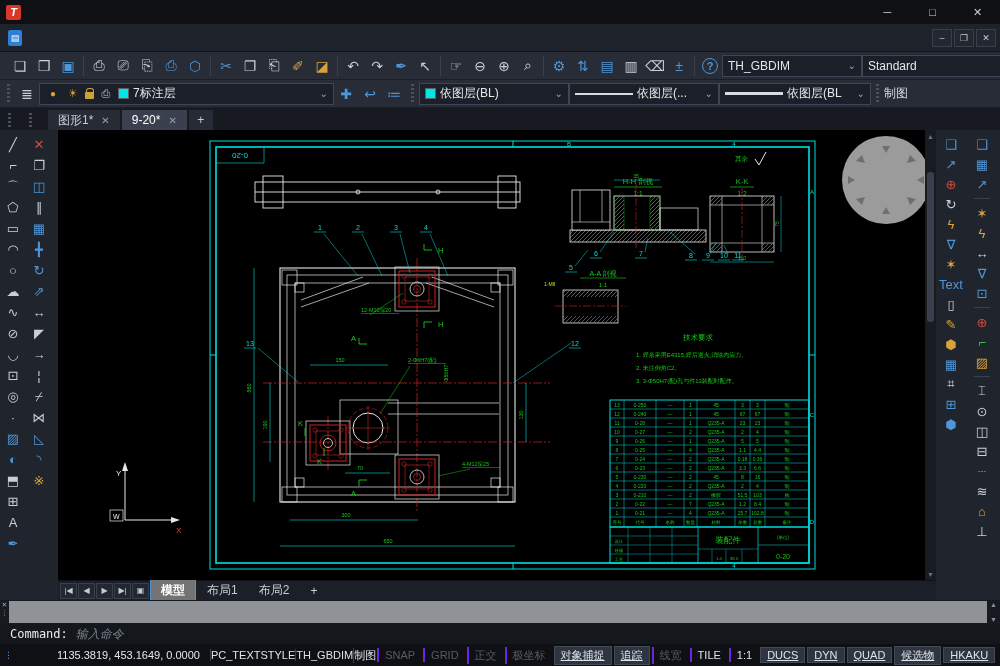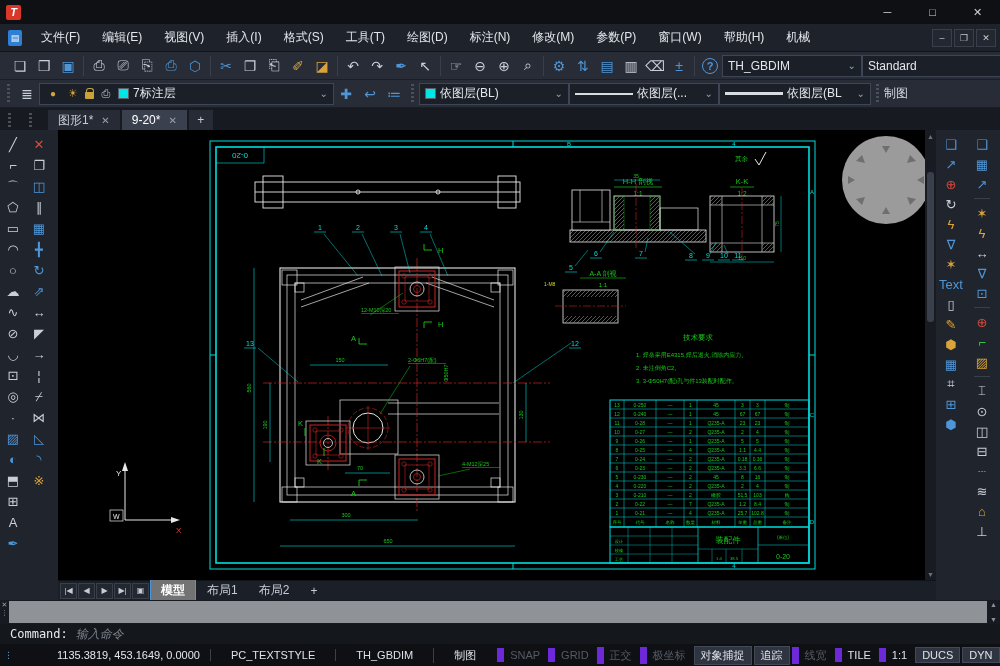--- a/index.html
+++ b/index.html
@@ -71,57 +71,42 @@
   .cmd-gray{flex:1 1 auto;background:#8f9296;margin:1px 0;}
   .cmd-scroll{width:13px;display:flex;flex-direction:column;justify-content:space-between;align-items:center;color:#8a9099;font-size:7px;padding:1px 0;}
   .cmdline{height:20px;background:#14171c;display:flex;align-items:center;padding-left:10px;gap:8px;flex:0 0 auto;font-family:"DejaVu Sans Mono","Liberation Mono",monospace;}
   .cmd-prompt{color:#e8eaee;}
   .cmd-placeholder{color:#7b828c;font-style:italic;}
 
   
   .statusbar{height:22px;background:#0e1014;display:flex;align-items:center;flex:0 0 auto;font-size:11px;overflow:hidden;}
   .st-grip{color:#4f96d8;padding:0 4px;font-size:9px;}
   .coords{color:#e4e7ec;padding:0 10px 0 40px;white-space:nowrap;}
-  .st-field{padding:0 20px;border-left:1px solid #3a3f48;color:#dfe2e8;white-space:nowrap;}
-  .st-toggle{padding:1px 6px;margin:0 1px;white-space:nowrap;border-left:7px solid #6d28d9;}
+  .st-field{padding:0 0;border-left:1px solid #3a3f48;color:#dfe2e8;white-space:nowrap;}
+  .st-toggle{padding:1px 6px;margin:0 1px;white-space:nowrap;border-left:2px solid #6d28d9;}
   .st-toggle.dim{color:#565b64;}
-  .st-toggle.on{color:#dfe3ea;background:#2e3440;border:1px solid #434a57;}
+  .st-toggle.on{color:#dfe3ea;background:#2e3440;border:1px solid #434a57;text-decoration:underline;}
   .st-toggle.plain{color:#dfe3ea;text-align:right;}
 </style>
 </head>
 <body>
 
 <div class="window">
 
   <div class="titlebar">
     <div class="logo">T</div>
     <div class="win-controls">
       <div class="win-btn">─</div>
       <div class="win-btn">□</div>
       <div class="win-btn">✕</div>
     </div>
   </div>
 
   <div class="menubar">
     <div class="doc-icon">▤</div>
-    <div id="menu-items" style="display:flex;">
-        <div class="menu-item">文件(F)</div>
-        <div class="menu-item">编辑(E)</div>
-        <div class="menu-item">视图(V)</div>
-        <div class="menu-item">插入(I)</div>
-        <div class="menu-item">格式(S)</div>
-        <div class="menu-item">工具(T)</div>
-        <div class="menu-item">绘图(D)</div>
-        <div class="menu-item">标注(N)</div>
-        <div class="menu-item">修改(M)</div>
-        <div class="menu-item">参数(P)</div>
-        <div class="menu-item">窗口(W)</div>
-        <div class="menu-item">帮助(H)</div>
-        <div class="menu-item">机械</div>
-      </div>
     <div class="mdi-controls" id="mdi-controls">
         <div class="mdi-btn">–</div>
         <div class="mdi-btn">❐</div>
         <div class="mdi-btn">✕</div>
       </div>
   </div>
 
   <div class="toolbar">
     <div class="grip"></div>
     <div id="tb1-icons" style="display:flex;align-items:center;">

